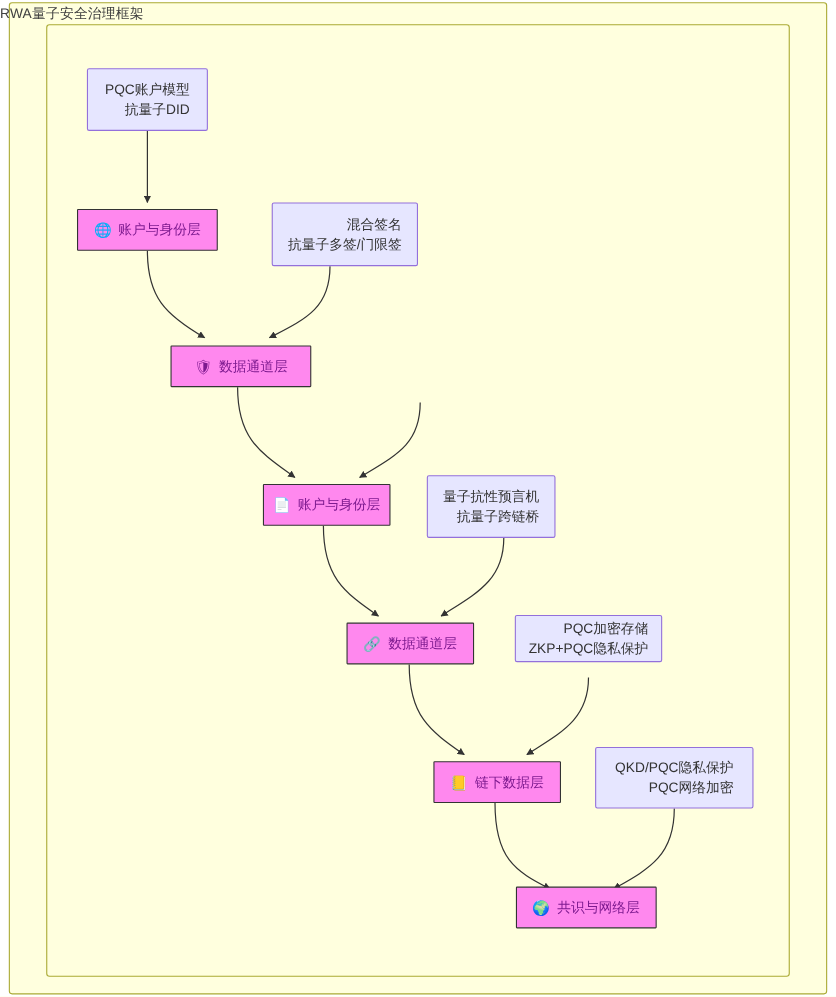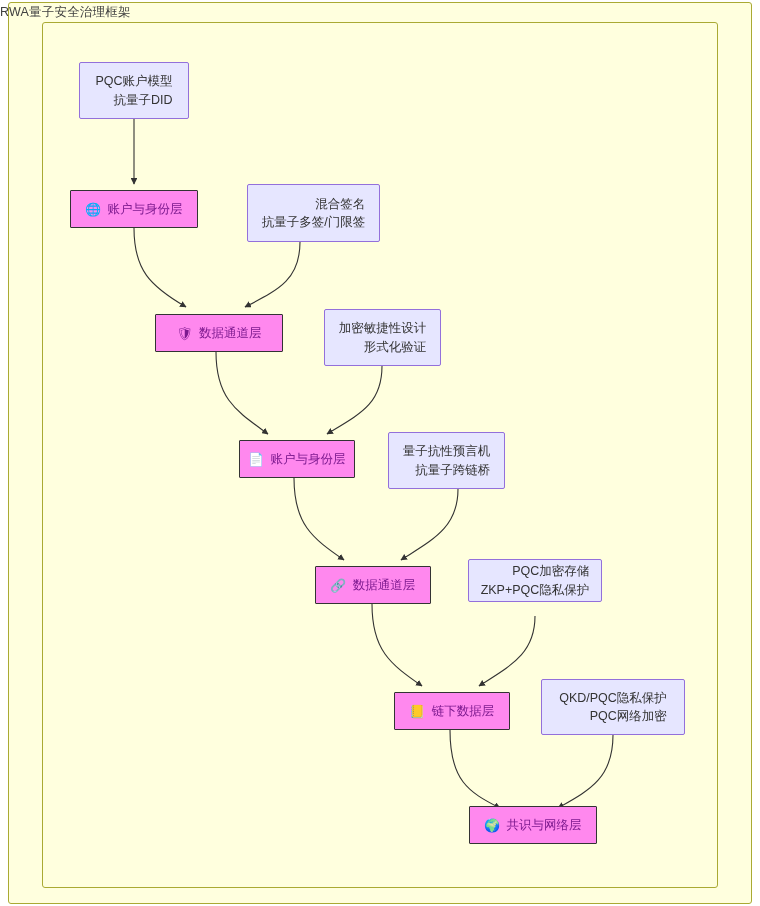--- a/index.html
+++ b/index.html
@@ -115,26 +115,20 @@
     </div>
   </div>
 
   <div class="node strategy-node" style="left:235px;top:184px;width:133px;height:58px;margin-left:12px;">
     <div>
       <span class="txt">混合签名</span>
       <span class="txt">抗量子多签/门限签</span>
     </div>
   </div>
 
-  <div class="node strategy-node" style="left:324px;top:309px;width:117px;height:57px;">
-    <div>
-      <span class="txt">加密敏捷性设计</span>
-      <span class="txt">形式化验证</span>
-    </div>
-  </div>
 
   <div class="node strategy-node" style="left:388px;top:432px;width:117px;height:57px;">
     <div>
       <span class="txt">量子抗性预言机</span>
       <span class="txt">抗量子跨链桥</span>
     </div>
   </div>
 
   <div class="node strategy-node" style="left:468px;top:559px;width:134px;height:43px;">
     <div>

